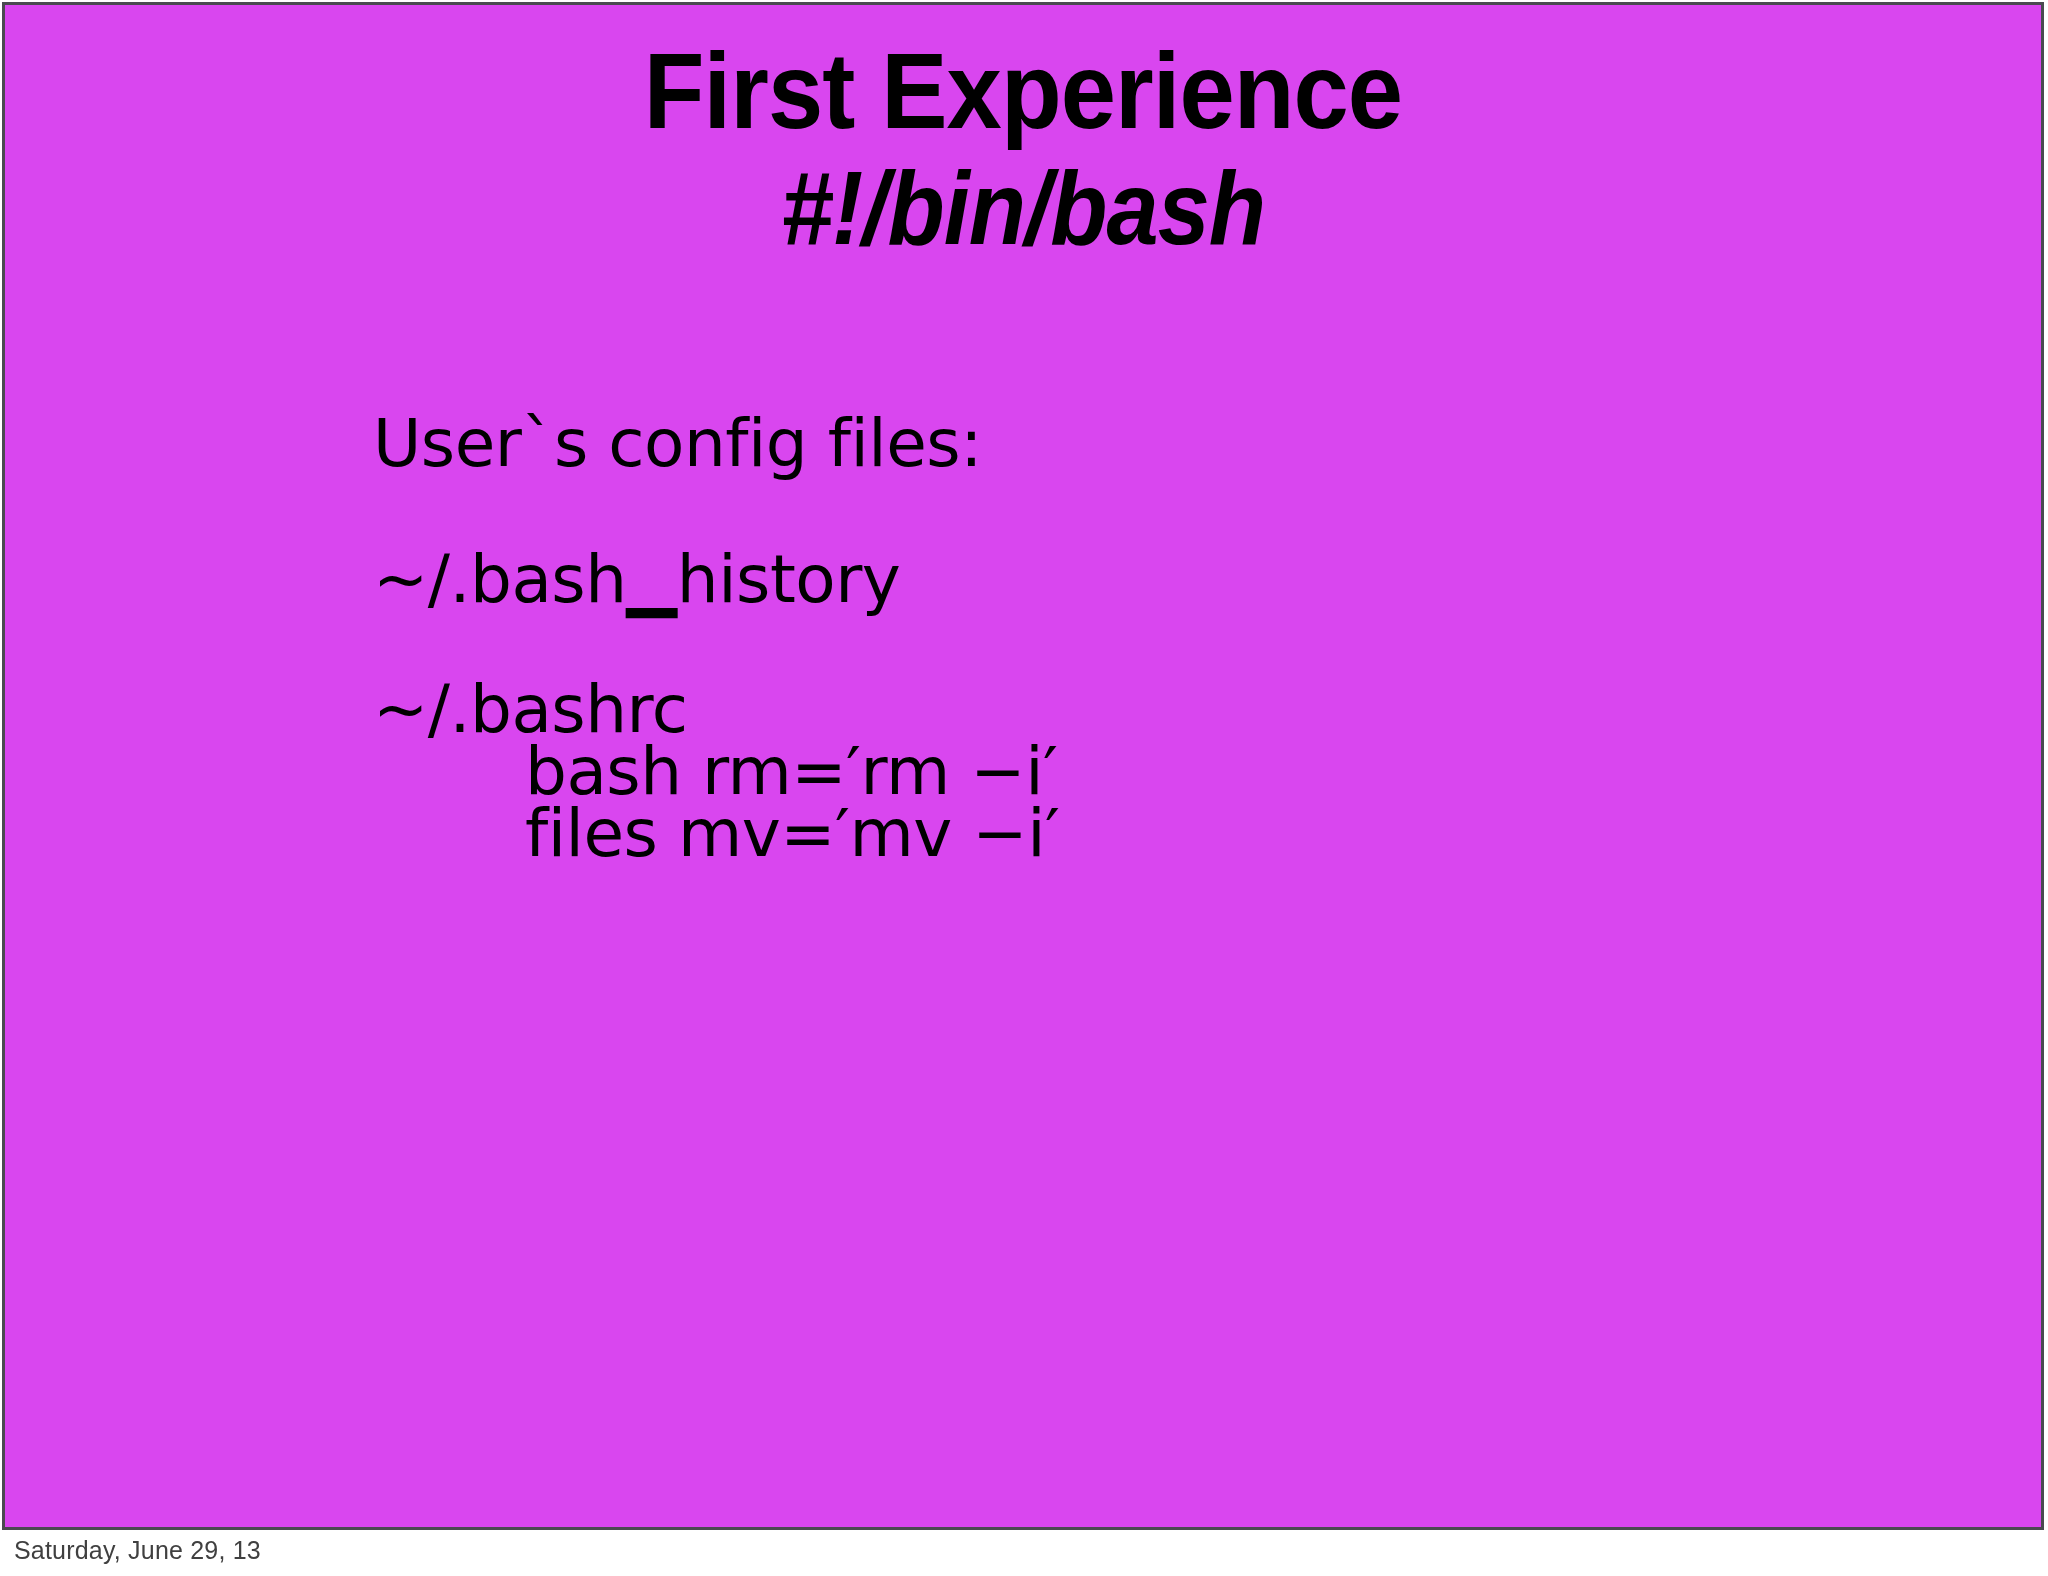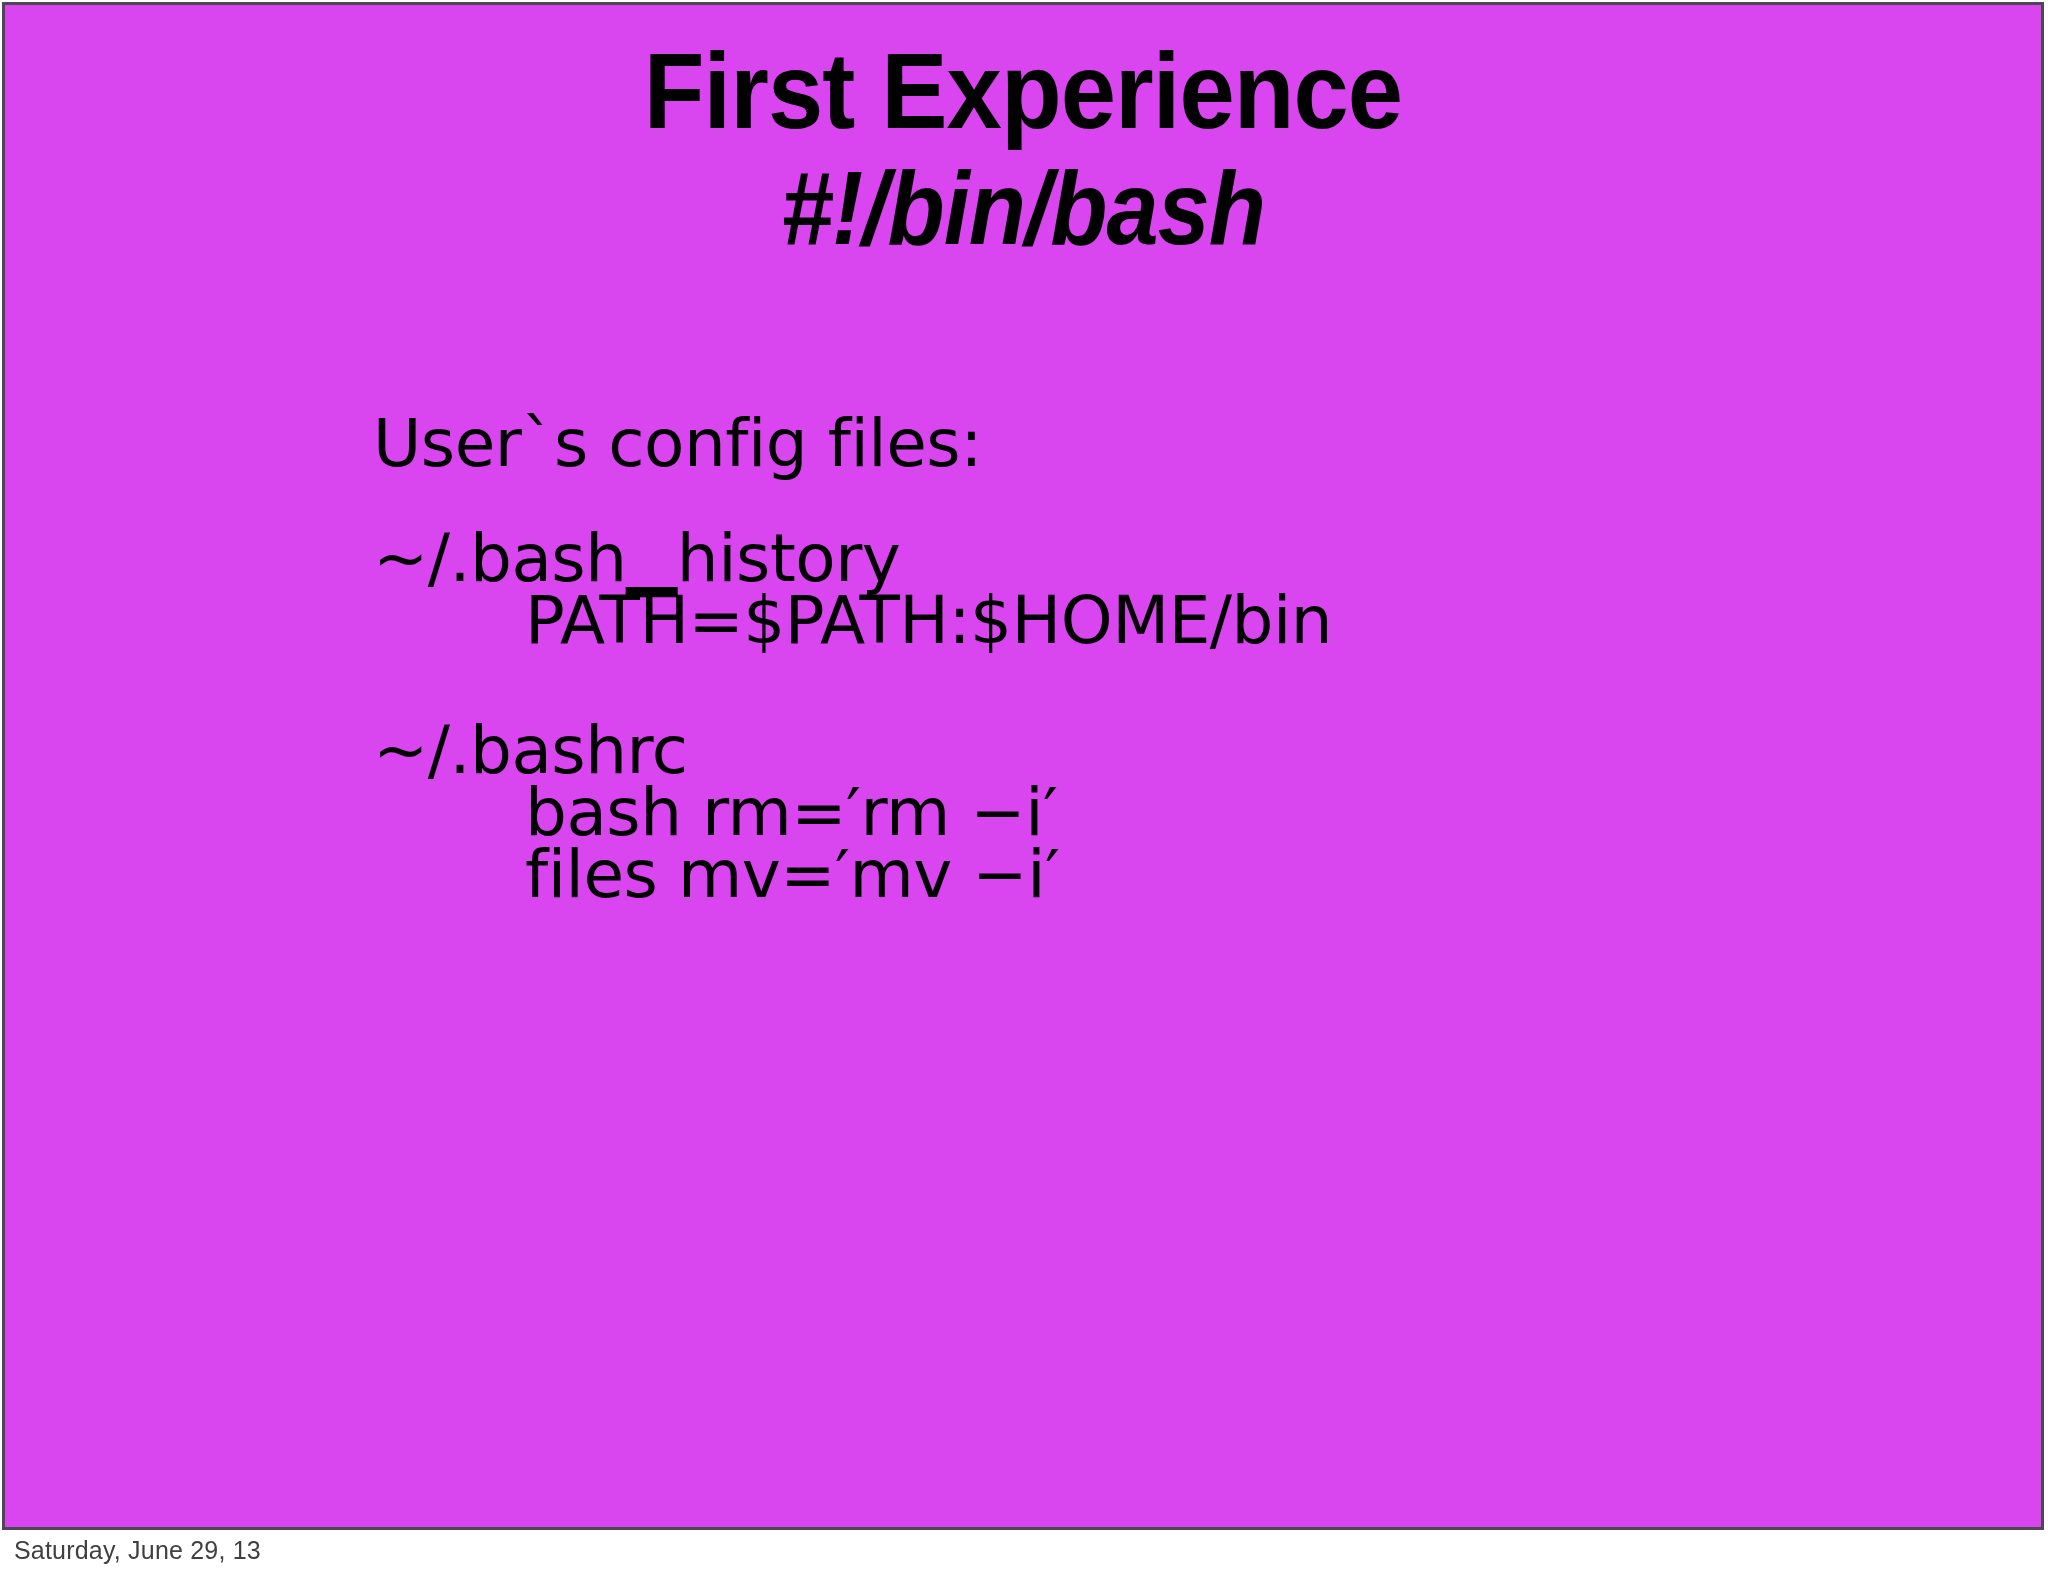--- a/index.html
+++ b/index.html
@@ -79,21 +79,21 @@
 
   .line {
     font-size: 66px;
     line-height: 62px;
     white-space: pre;
     letter-spacing: -0.5px;
   }
   .line.heading {
     font-size: 66px;
     line-height: 70px;
-    margin-bottom: 49px;
+    margin-bottom: 70px;
   }
   .line.indent {
     padding-left: 152px;
   }
   .spacer {
     height: 68px;
   }
 
   
   .footer {
@@ -118,21 +118,20 @@
     </div>
 
     <div class="body-block">
 
       <div class="line heading">User`s config files:</div>
 
       <div class="line">~/.bash▁history</div>
 
 
 
-      <div class="line indent">PATH=$PATH:$HOME/bin</div>
 
 
       <div class="spacer"></div>
 
       <div class="line">~/.bashrc</div>
 
       <div class="line indent">bash rm=′rm −i′</div>
 
 
       <div class="line indent">files mv=′mv −i′</div>

